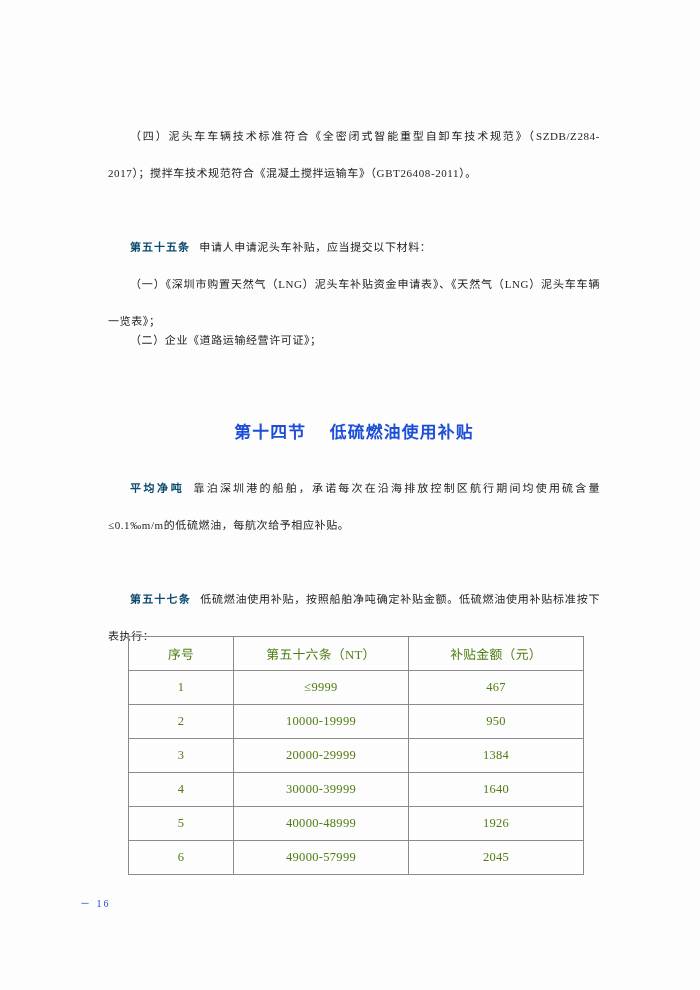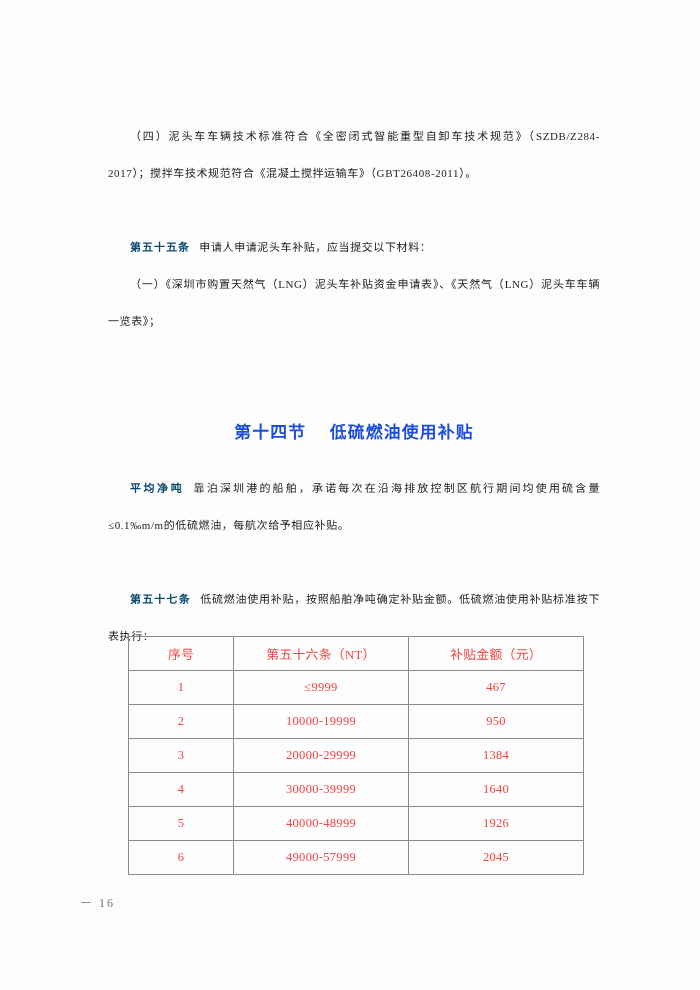--- a/index.html
+++ b/index.html
@@ -77,43 +77,43 @@
   #blk-p7    { top: 581px; }
   #blk-table { top: 636px; left: 20px; width: 455px; }
   #blk-pageno{ top: 893px; left: -28px; width: 200px; }
 
   
   table.subsidy {
     border-collapse: collapse;
     width: 455px;
     table-layout: fixed;
     font-size: 12.5px;
-    color: #ef4444;
+    color: #4d7c0f;
   }
   table.subsidy th,
   table.subsidy td {
     border: 1px solid #8a8a8a;
     text-align: center;
     vertical-align: middle;
     height: 33px;
     padding: 0 2px;
     font-weight: normal;
     letter-spacing: 0.3px;
   }
   table.subsidy th {
     font-size: 12.8px;
   }
   table.subsidy col.c1 { width: 105px; }
   table.subsidy col.c2 { width: 175px; }
   table.subsidy col.c3 { width: 175px; }
 
   
   .page-number {
-    font-size: 12px;
-    color: #737373;
+    font-size: 10px;
+    color: #1d4ed8;
     letter-spacing: 2px;
     font-family: "Liberation Serif", "DejaVu Serif", serif;
   }
 </style>
 </head>
 <body>
 
 <div class="page">
   <div class="content">
 
@@ -122,20 +122,23 @@
     </div>
 
     <div class="blk" id="blk-p2">
       <p class="para indent-2"><span class="art-no">第五十五条</span><span>申请人申请泥头车补贴，应当提交以下材料：</span></p>
     </div>
 
     <div class="blk" id="blk-p3">
       <p class="para indent-2">（一）《深圳市购置天然气（LNG）泥头车补贴资金申请表》、《天然气（LNG）泥头车车辆一览表》；</p>
     </div>
 
+    <div class="blk" id="blk-p4">
+      <p class="para indent-2">（二）企业《道路运输经营许可证》；</p>
+    </div>
 
 
     <div class="blk" id="blk-head">
       <p class="section-heading"><span>第十四节</span><span class="gap"></span><span>低硫燃油使用补贴</span></p>
     </div>
 
     <div class="blk" id="blk-p6">
       <p class="para indent-2"><span class="art-no">平均净吨</span><span>靠泊深圳港的船舶，承诺每次在沿海排放控制区航行期间均使用硫含量≤0.1‰m/m的低硫燃油，每航次给予相应补贴。</span></p>
     </div>
 

